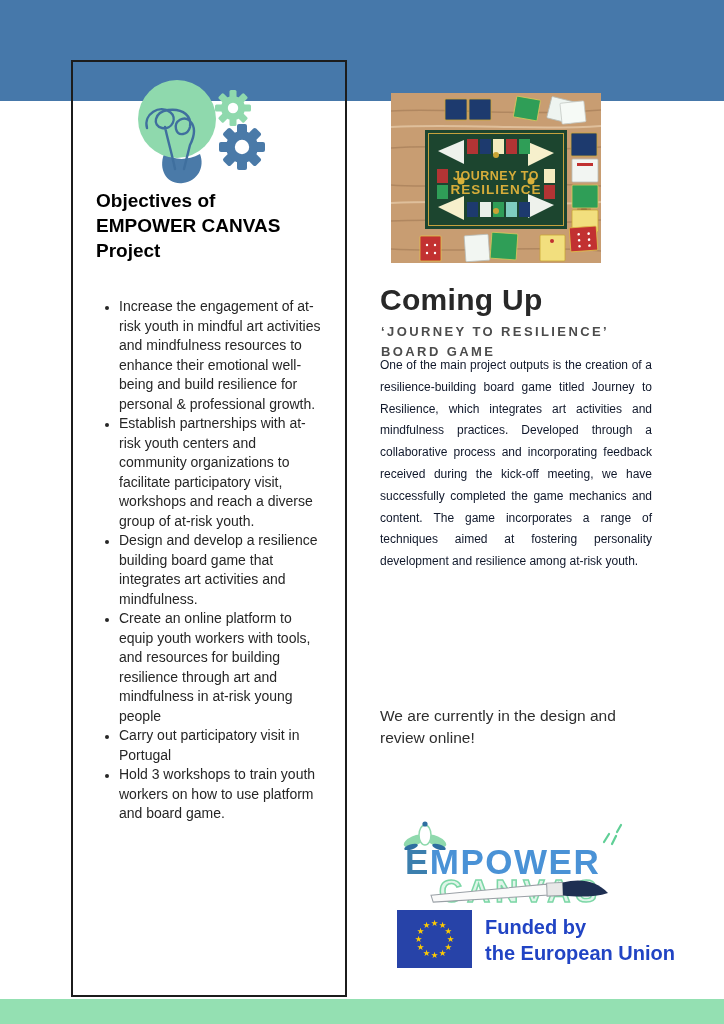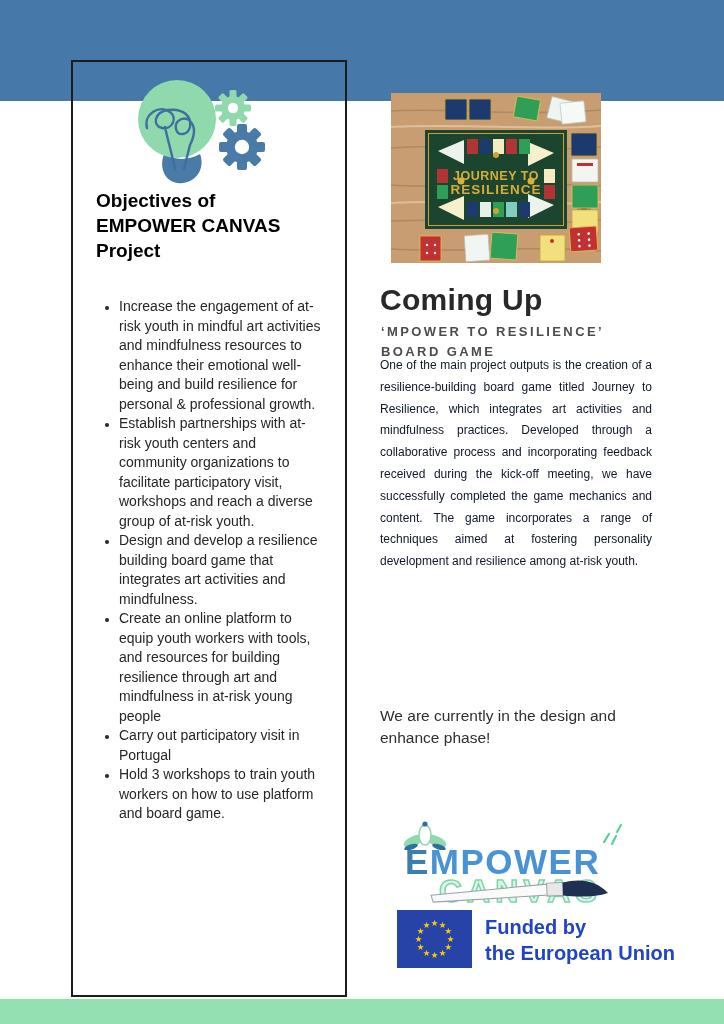--- a/index.html
+++ b/index.html
@@ -210,27 +210,27 @@
     <g transform="rotate(4 112 153)">
         <rect x="100" y="140" width="26" height="26" rx="1" fill="#2f9e57" stroke="#d9c85a" stroke-width="0.8"></rect>
       </g>
     <rect x="149" y="142" width="25" height="26" rx="1" fill="#f2df7e" stroke="#c9a435" stroke-width="0.8"></rect>
     <circle cx="161" cy="148" r="2" fill="#c03030"></circle>
   </svg>
 
   <h1 class="coming-up">Coming Up</h1>
 
   <div class="subheading">
-    <div>‘MPOWER TO RESILIENCE’</div>
+    <div>‘JOURNEY TO RESILIENCE’</div>
     <div>BOARD GAME</div>
   </div>
 
   <p class="body-paragraph">One of the main project outputs is the creation of a resilience-building board game titled Journey to Resilience, which integrates art activities and mindfulness practices. Developed through a collaborative process and incorporating feedback received during the kick-off meeting, we have successfully completed the game mechanics and content. The game incorporates a range of techniques aimed at fostering personality development and resilience among at-risk youth.</p>
 
-  <p class="status-note">We are currently in the design and enhance phase!</p>
+  <p class="status-note">We are currently in the design and review online!</p>
 
   <div class="empower-logo">
     <svg class="lotus-icon" width="48" height="30" viewBox="0 0 48 30">
       <ellipse cx="13" cy="21" rx="11" ry="5" fill="var(--icon_green)" transform="rotate(-24 13 21)"></ellipse>
       <ellipse cx="35" cy="21" rx="11" ry="5" fill="var(--icon_green)" transform="rotate(24 35 21)"></ellipse>
       <ellipse cx="10" cy="27" rx="7" ry="2.6" fill="#2e6ea0" transform="rotate(-18 10 27)"></ellipse>
       <ellipse cx="38" cy="27" rx="7" ry="2.6" fill="#2e6ea0" transform="rotate(18 38 27)"></ellipse>
       <ellipse cx="24" cy="15" rx="6" ry="10" fill="#ffffff" stroke="var(--icon_green)" stroke-width="1.5"></ellipse>
       <circle cx="24" cy="4" r="2.6" fill="#2e6ea0"></circle>
     </svg>

